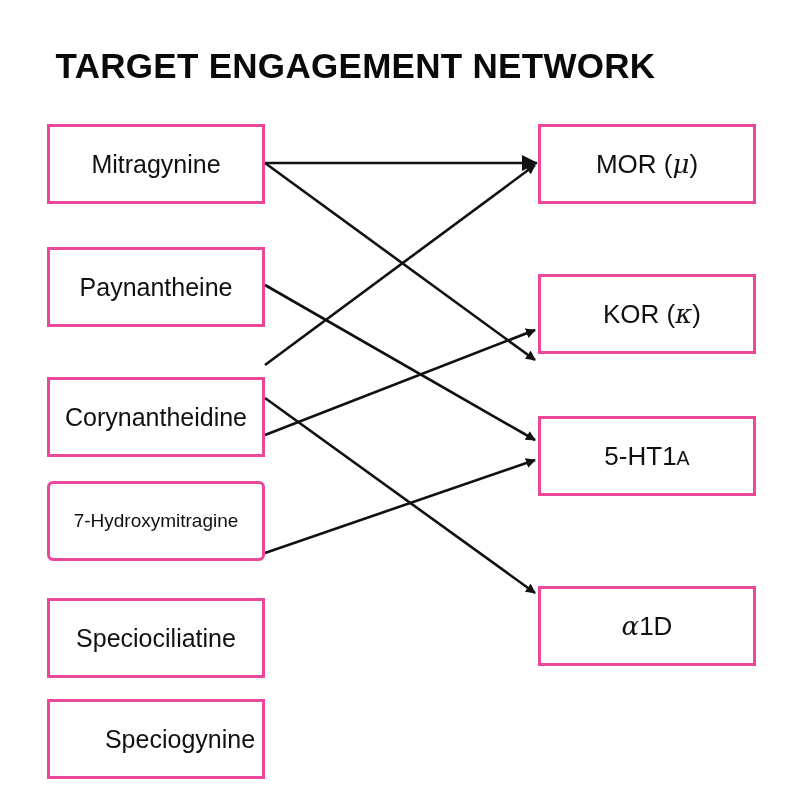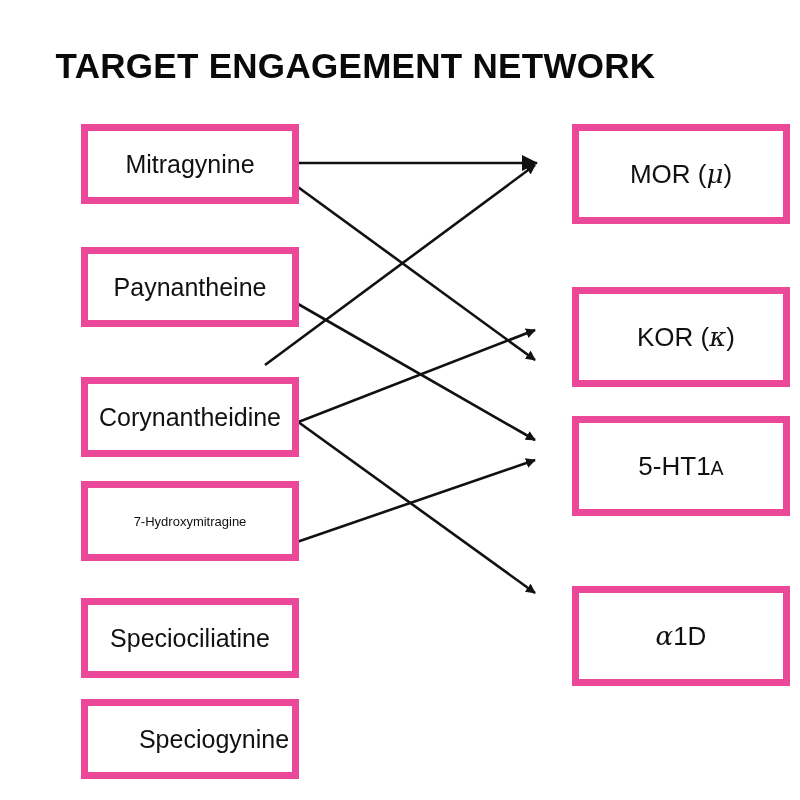--- a/index.html
+++ b/index.html
@@ -1,21 +1,21 @@
 <!DOCTYPE html>
 <html><head>
 <meta charset="utf-8">
 <style>
   html, body { margin:0; padding:0; background:#ffffff; }
   body { width:800px; height:800px; position:relative; overflow:hidden; font-family:"Liberation Sans", sans-serif; color:#111; }
   .title { position:absolute; left:0; top:46px; width:711px; text-align:center; font-weight:bold; font-size:35px; letter-spacing:0.3px; color:#0a0a0a; }
-  .node { position:absolute; box-sizing:border-box; border:7px solid #ec4899; background:#fff; display:flex; align-items:center; justify-content:center; font-size:25px; color:#111; white-space:nowrap;margin-left:34px; }
+  .node { position:absolute; box-sizing:border-box; border:3px solid #ec4899; background:#fff; display:flex; align-items:center; justify-content:center; font-size:25px; color:#111; white-space:nowrap; }
   .src { left:47px; width:218px; height:80px; }
-  .tgt { left:538px; width:218px; height:100px; font-size:26px; }
-  .small { font-size:13px; }
+  .tgt { left:538px; width:218px; height:80px; font-size:26px; }
+  .small { font-size:19px;border-radius:6px; }
   svg.edges { position:absolute; left:0; top:0; width:800px; height:800px; pointer-events:none; }
   .sub { font-size:0.75em; }
   .greek { font-family:"DejaVu Serif", serif; font-style:italic; }
 </style>
 </head>
 <body>
 
 <div class="title">TARGET ENGAGEMENT NETWORK</div>
 
 <svg class="edges" viewBox="0 0 800 800">
@@ -53,21 +53,21 @@
 <div class="node src" style="top:598px;align-items:center;">
   <span>Speciociliatine</span>
 </div>
 <div class="node src" style="top:699px;padding-left:48px;">
   <span>Speciogynine</span>
 </div>
 
 <div class="node tgt" style="top:124px;">
   <span><span>MOR (</span><span class="greek">μ</span><span>)</span></span>
 </div>
-<div class="node tgt" style="top:287px;padding-left:10px;">
+<div class="node tgt" style="top:274px;padding-left:10px;">
   <span><span>KOR (</span><span class="greek">κ</span><span>)</span></span>
 </div>
 <div class="node tgt" style="top:416px;">
   <span><span>5-HT1</span><span class="sub">A</span></span>
 </div>
 <div class="node tgt" style="top:586px;">
   <span><span class="greek">α</span><span>1D</span></span>
 </div>
 
 </body></html>

